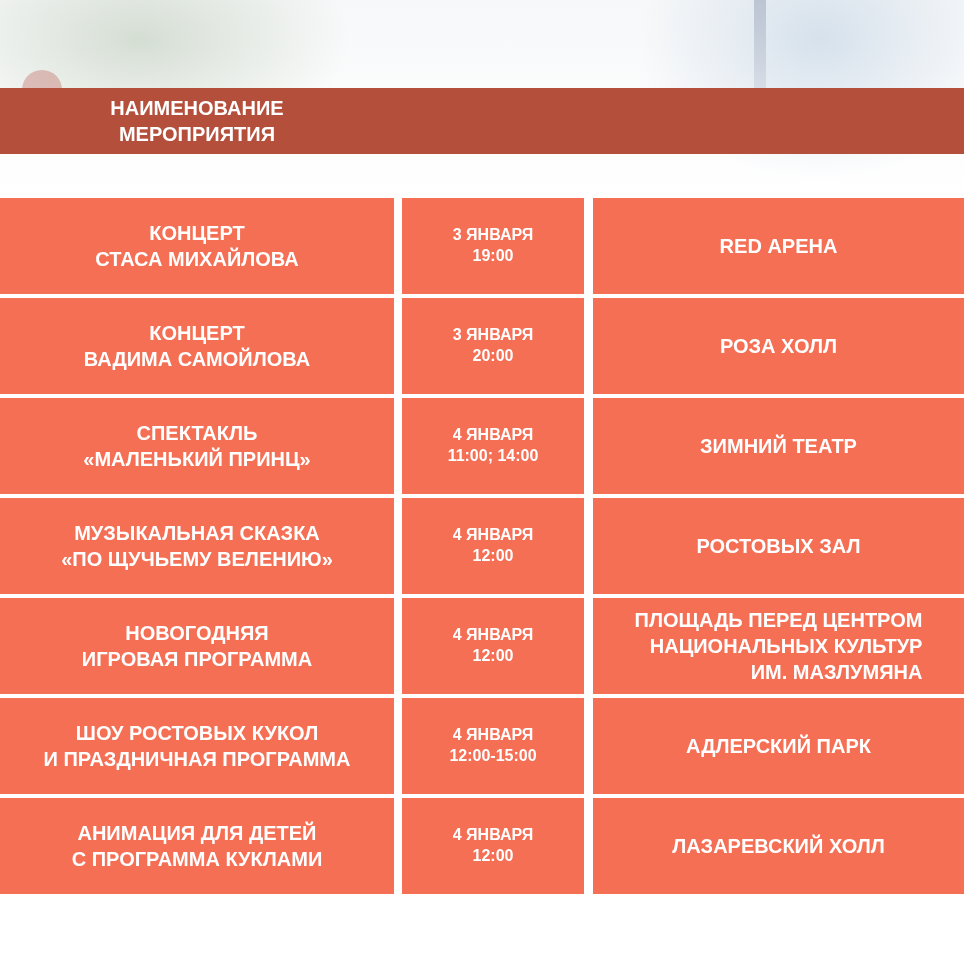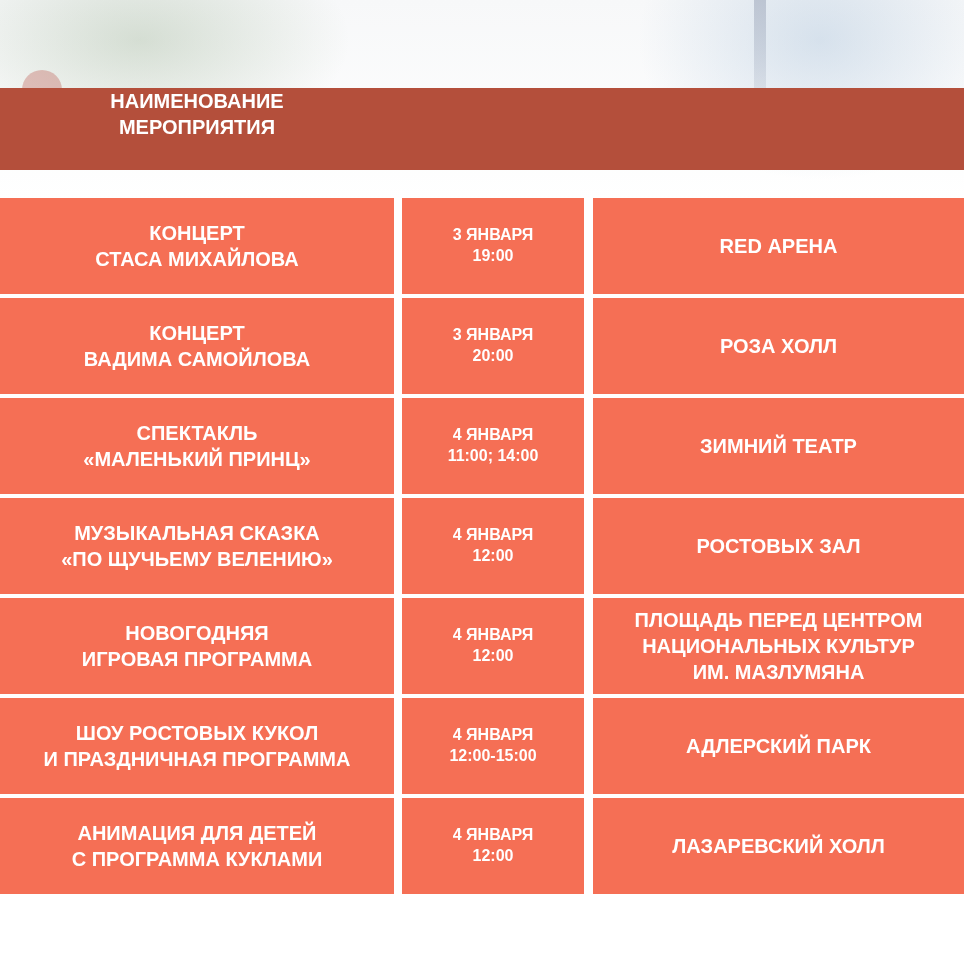--- a/index.html
+++ b/index.html
@@ -4,31 +4,31 @@
 <style>
   html,body{margin:0;padding:0;}
   body{width:964px;height:964px;position:relative;overflow:hidden;background:#ffffff;font-family:"Liberation Sans","DejaVu Sans",sans-serif;}
   .bg{position:absolute;left:0;top:0;width:964px;height:200px;
       background:
         radial-gradient(ellipse 300px 160px at 140px 40px, rgba(120,150,110,0.28), transparent 70%),
         radial-gradient(ellipse 260px 200px at 820px 40px, rgba(150,180,210,0.35), transparent 70%),
         linear-gradient(#f7f8f9,#ffffff);}
   .ornament{position:absolute;left:22px;top:70px;width:40px;height:40px;border-radius:50%;background:rgba(190,90,80,0.35);}
   .spire{position:absolute;left:754px;top:0;width:12px;height:90px;background:linear-gradient(rgba(150,160,180,0.5),rgba(150,160,180,0.2));}
-  .header{position:absolute;left:0;top:88px;width:964px;height:82px;background:#b44f3b;display:flex;color:#fff;font-weight:bold;flex-direction:column;}
+  .header{position:absolute;left:0;top:88px;width:964px;height:66px;background:#b44f3b;display:flex;color:#fff;font-weight:bold;}
   .h{display:flex;align-items:center;justify-content:center;text-align:center;white-space:pre-line;line-height:1.3;}
   .h1{width:394px;font-size:20px;}
   .h2{width:190px;font-size:16px;}
   .h3{width:380px;font-size:20px;}
   .table{position:absolute;left:0;top:198px;width:964px;}
   .row{display:flex;height:96px;margin-bottom:4px;}
   .cell{background:#f56f55;color:#fff;font-weight:bold;display:flex;align-items:center;justify-content:center;text-align:center;white-space:pre-line;line-height:1.3;}
   .c1{width:394px;font-size:20px;margin-right:8px;}
   .c2{width:182px;font-size:16px;margin-right:9px;}
-  .c3{width:371px;font-size:20px;}
+  .c3{width:371px;font-size:20px;text-align:right;}
 </style>
 </head>
 <body>
 
 <div class="bg"></div>
 <div class="ornament"></div>
 <div class="spire"></div>
 
 <div class="header">
   <div class="h h1">НАИМЕНОВАНИЕ

